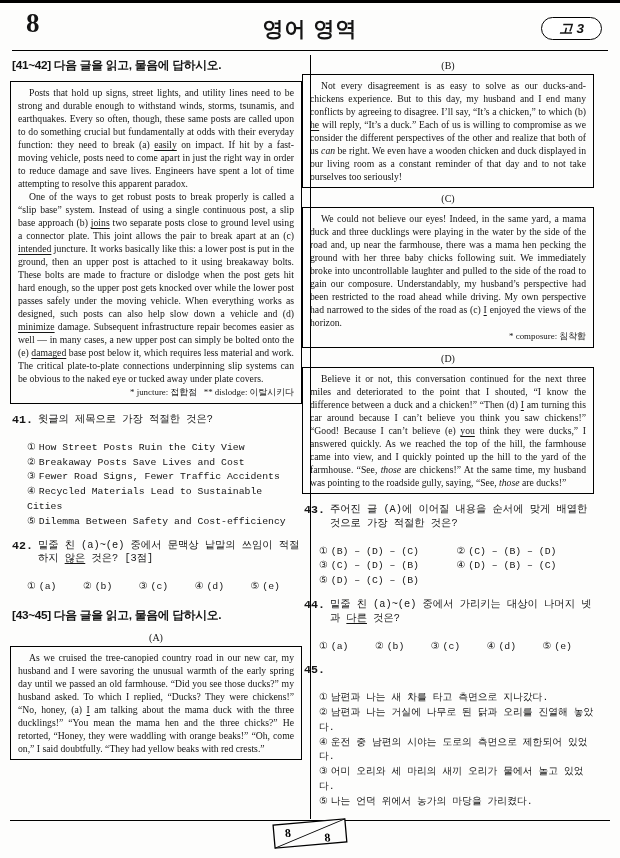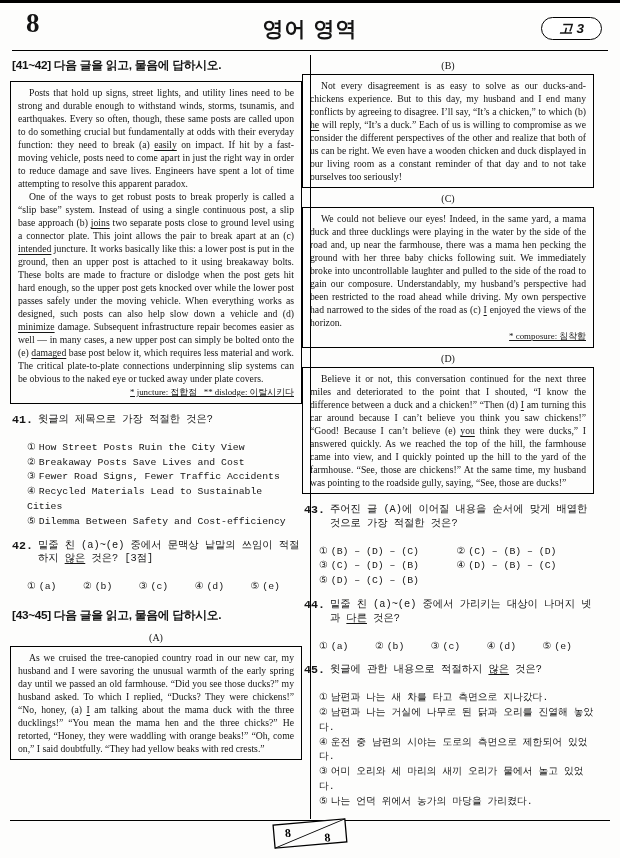--- a/index.html
+++ b/index.html
@@ -23,34 +23,34 @@
   
   .columns { position:absolute; top:55px; left:10px; right:10px; bottom:39px; display:flex; }
   .columns::before { content:""; position:absolute; left:50%; top:0; bottom:0; width:1.2px; background:#000; }
   .col { width:292px; overflow:hidden; }
 
   .section-head { font-family:"Liberation Sans", sans-serif; font-weight:700; font-size:11.8px; margin:3px 0 7px 2px; letter-spacing:-0.3px; }
   .section-head.second { margin-top:13px; }
 
   .passage-box { border:1.1px solid #000; padding:4px 7px 4px 7px; background:#fdfdfc; }
   .passage-box p { margin:0; text-indent:11px; font-size:9.7px; line-height:13px; text-align:justify; }
-  .footnote { font-size:8.9px; text-align:right; margin-top:1px; white-space:pre-wrap;text-decoration:underline; }
+  .footnote { font-size:8.9px; text-align:right; margin-top:1px; white-space:pre-wrap; }
   .passage-label { text-align:center; font-size:10px; line-height:13px; margin:4px 0 2px; }
 
   .question { margin:9px 0 0 2px;font-family:Liberation Mono, monospace; }
   .stem { display:flex; font-size:10.3px; line-height:13.8px; }
   .qnum { font-weight:700; font-size:11.6px; margin-right:5px; line-height:13.8px; }
   .options { list-style:none; margin:14px 0 0 15px; padding:0; font-size:9.8px; }
   .options li { line-height:14.8px; }
   .options.horizontal { display:flex; justify-content:space-between; margin-right:22px; }
   .options.grid2 { display:grid; grid-template-columns:1fr 1fr; }
   .marker { margin-right:3px; }
 
   .u { text-decoration:underline; text-underline-offset:1.5px; }
-  .i { }
+  .i { font-style:italic; }
 
   .notice-box { border:1.7px solid #000; padding:5px 8px 6px; font-size:10px; margin:9px 2px 0 2px; }
   .notice-title { line-height:14px; }
   .notice-item { display:flex; margin-top:5px; line-height:13.5px; }
   .notice-item .bullet { margin-right:5px; }
 
   
   .footer { position:absolute; left:10px; right:10px; bottom:37px; border-top:1.6px solid #000; }
   .page-box { position:absolute; left:50%; top:-7px; transform:translateX(-50%); }
   .page-box text { font-family:"Liberation Serif", serif; font-weight:700; font-size:12px; }
@@ -154,21 +154,20 @@
           <li><span class="marker">②</span><span>(b)</span></li>
           <li><span class="marker">③</span><span>(c)</span></li>
           <li><span class="marker">④</span><span>(d)</span></li>
           <li><span class="marker">⑤</span><span>(e)</span></li>
         </ul>
       </div>
 
       <div class="question">
         <div class="stem">
           <span class="qnum">45.</span>
-          <span class="stem-text"><span>윗글에 관한 내용으로 적절하지 </span><span class="u">않은</span><span> 것은?</span></span>
         </div>
         <ul class="options vertical">
           <li><span class="marker">①</span><span>남편과 나는 새 차를 타고 측면으로 지나갔다.</span></li>
           <li><span class="marker">②</span><span>남편과 나는 거실에 나무로 된 닭과 오리를 진열해 놓았다.</span></li>
           <li><span class="marker">④</span><span>운전 중 남편의 시야는 도로의 측면으로 제한되어 있었다.</span></li>
           <li><span class="marker">③</span><span>어미 오리와 세 마리의 새끼 오리가 물에서 놀고 있었다.</span></li>
           <li><span class="marker">⑤</span><span>나는 언덕 위에서 농가의 마당을 가리켰다.</span></li>
         </ul>
       </div>
 

